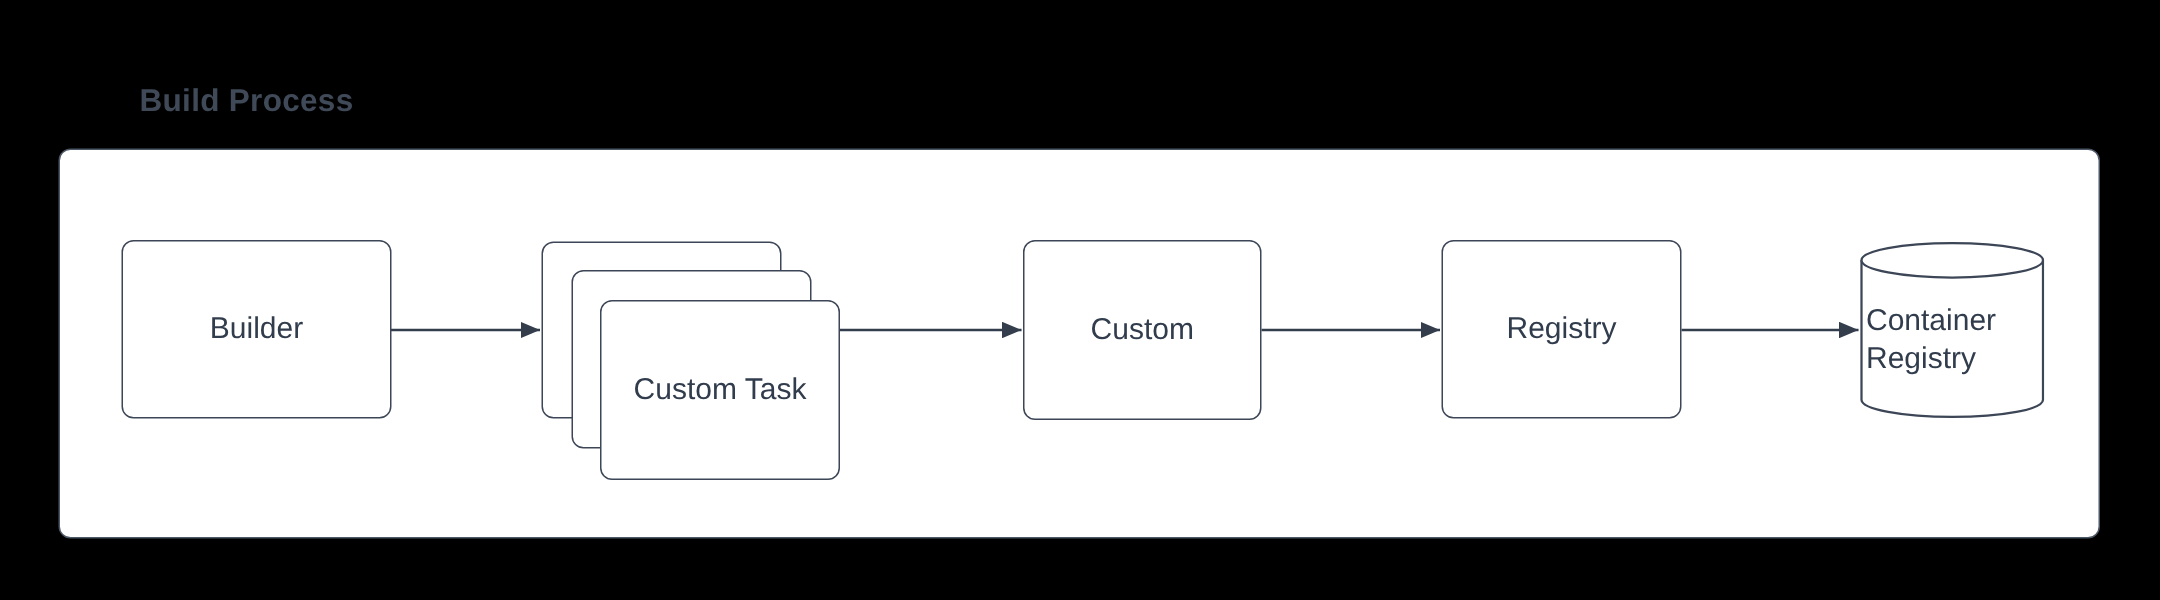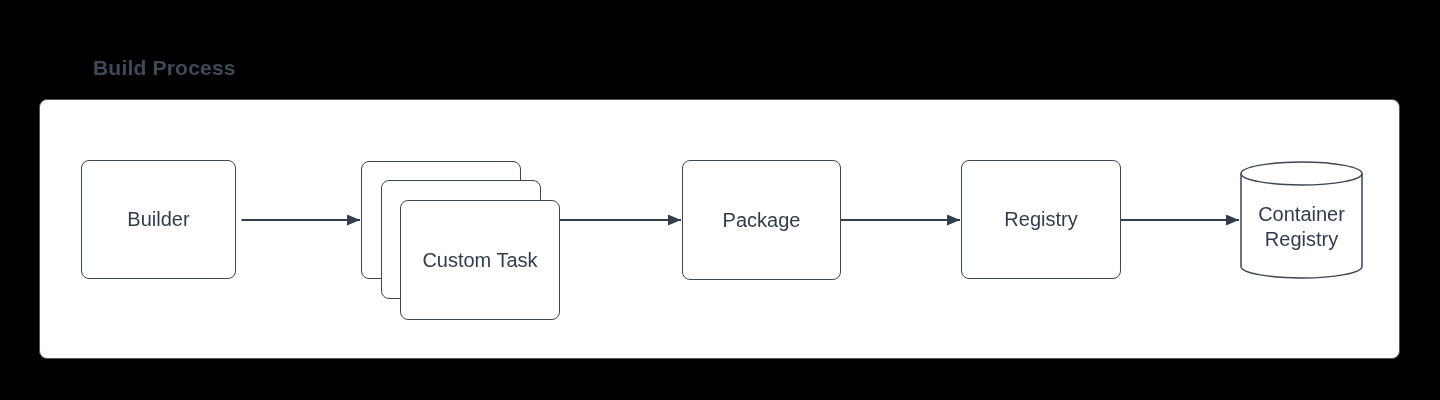--- a/index.html
+++ b/index.html
@@ -51,21 +51,21 @@
     border-radius: 8px;
     display: flex;
     align-items: center;
     justify-content: center;
     font-size: 20px;
     color: #313c4c;
     text-align: center;
     overflow: hidden;
     white-space: nowrap;
   }
-  .node-builder        { left: 41px;  top: 60px;  width: 155px; height: 119px; z-index: 2; }
+  .node-builder        { left: 41px;  top: 60px;  width: 180px; height: 119px; z-index: 2; }
   .node-ct-back        { left: 321px; top: 61px;  width: 160px; height: 118px; z-index: 3; }
   .node-ct-middle      { left: 341px; top: 80px;  width: 160px; height: 119px; z-index: 4; }
   .node-ct-front       { left: 360px; top: 100px; width: 160px; height: 120px; z-index: 5; }
   .node-package        { left: 642px; top: 60px;  width: 159px; height: 120px; z-index: 2; }
   .node-publish        { left: 921px; top: 60px;  width: 160px; height: 119px; z-index: 2; }
   .node-cylinder {
     position: absolute;
     left: 1200px; top: 61px;
     width: 123px; height: 118px;
     z-index: 2;
@@ -79,21 +79,21 @@
     position: absolute;
     left: 0; top: 0; right: 0; bottom: 0;
     display: flex;
     align-items: center;
     justify-content: center;
     padding: 18px 4px 4px 4px;
     box-sizing: border-box;
     font-size: 20px;
     line-height: 25px;
     color: #313c4c;
-    text-align: center;
+    text-align: left;
   }
 </style>
 </head>
 <body>
 
 <div class="stage">
 
   <div class="diagram-title">Build Process</div>
 
   <div class="page-panel">
@@ -118,21 +118,21 @@
       <span>Custom Task</span>
     </div>
     <div class="node node-ct-middle">
       <span>Custom Task</span>
     </div>
     <div class="node node-ct-front">
       <span>Custom Task</span>
     </div>
 
     <div class="node node-package">
-      <span>Package</span>
+      <span>Custom</span>
     </div>
 
     <div class="node node-publish">
       <span>Registry</span>
     </div>
 
     <div class="node-cylinder">
       <svg class="cylinder-svg" viewBox="0 0 123 118" preserveAspectRatio="none">
         <path d="M1 12.5 L1 105.5 A60.5 11.5 0 0 0 122 105.5 L122 12.5" fill="#ffffff" stroke="#3c4656" stroke-width="1.5"></path>
         <ellipse cx="61.5" cy="12.5" rx="60.5" ry="11.5" fill="#ffffff" stroke="#3c4656" stroke-width="1.5"></ellipse>

